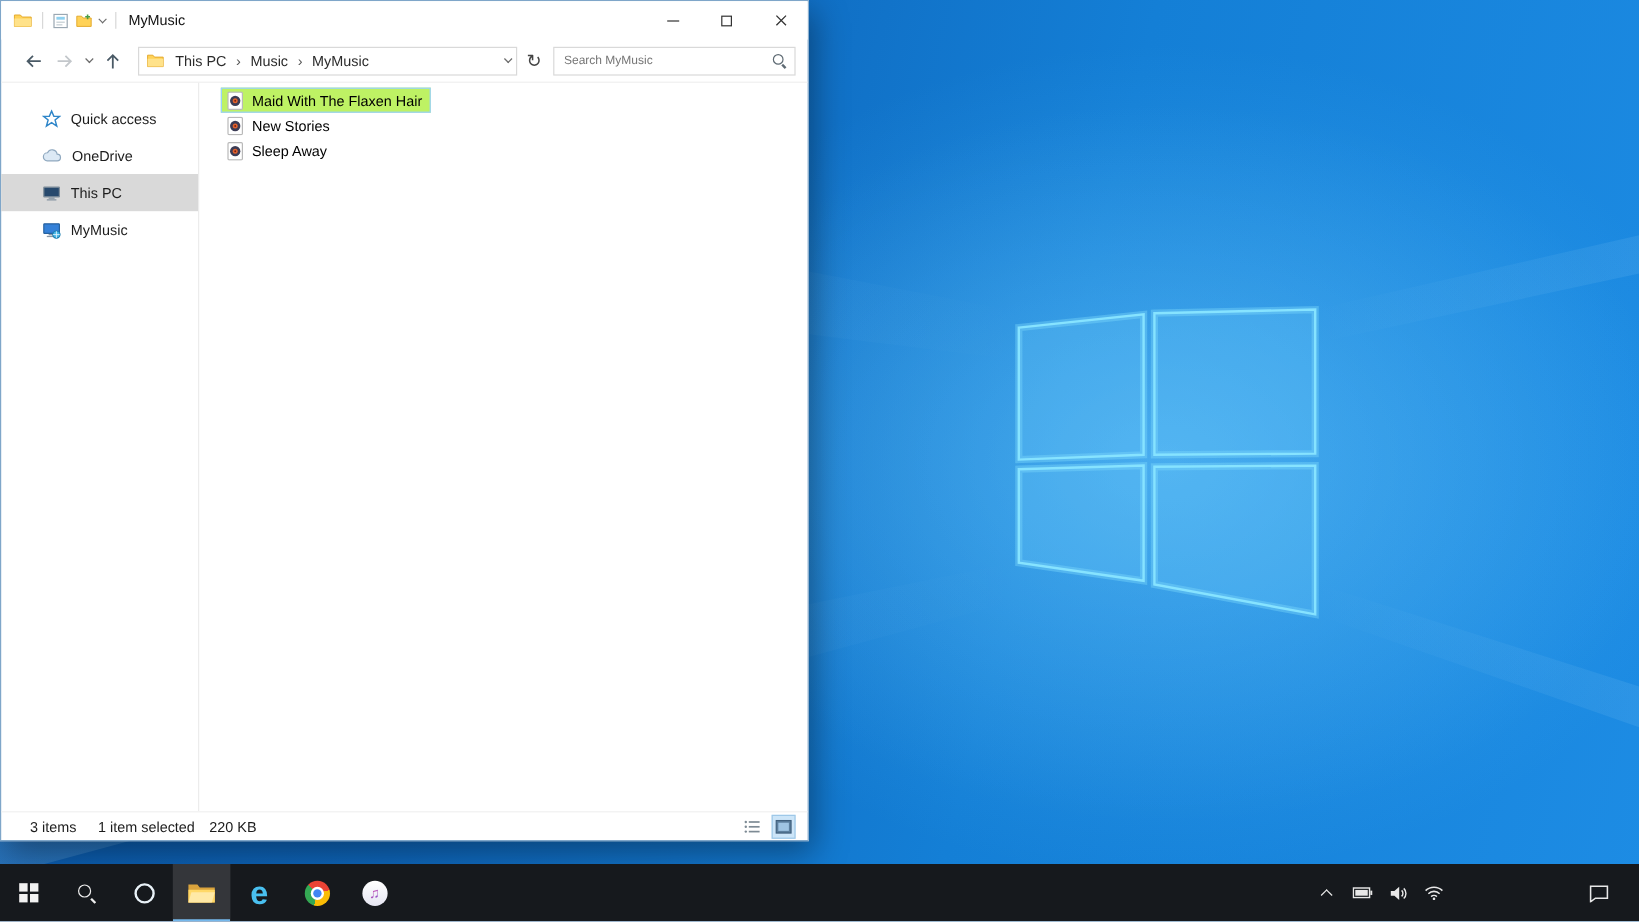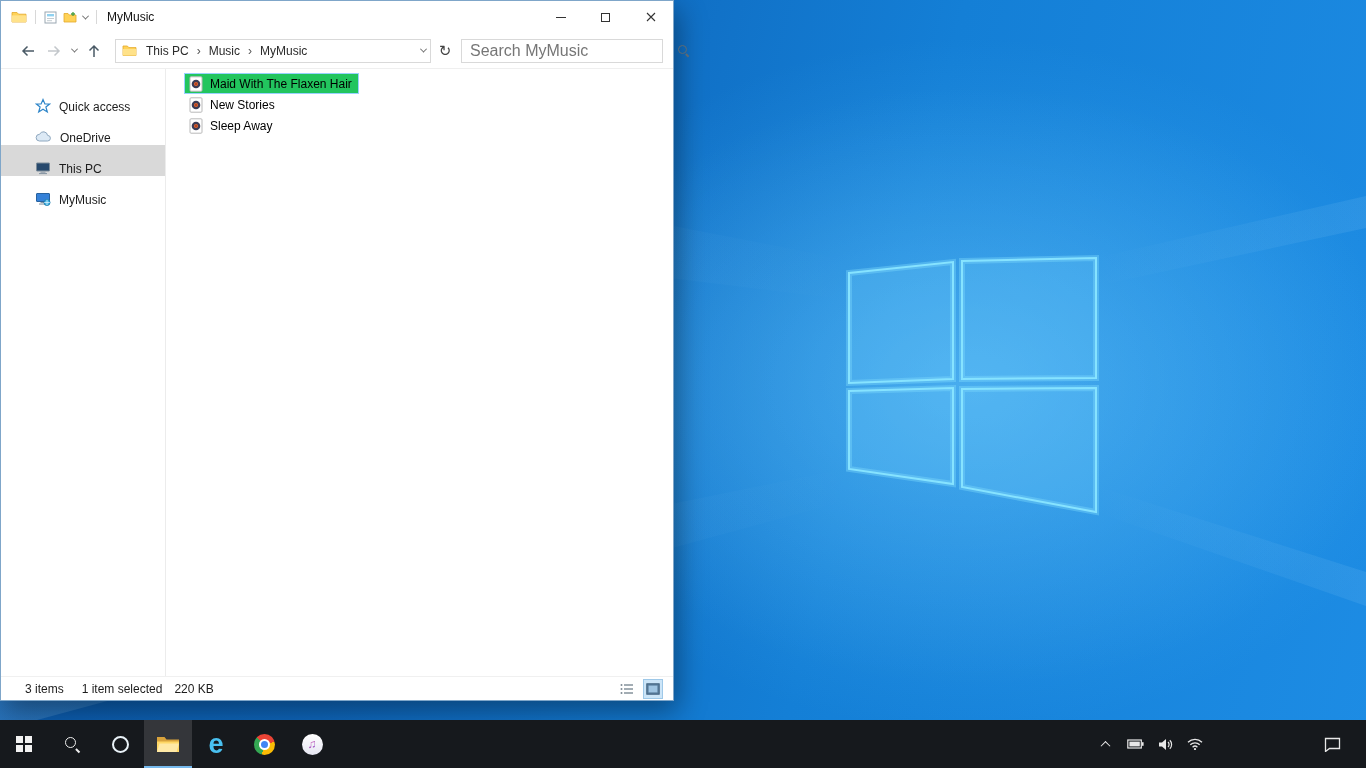--- a/index.html
+++ b/index.html
@@ -45,35 +45,35 @@
   .navrow { height:36px; display:flex; align-items:center; padding-left:14px; border-bottom:1px solid #efefef; }
   .nav-btn { width:26px; height:26px; display:flex; align-items:center; justify-content:center; }
   .chev-down { width:7px; height:7px; border-right:1.4px solid #6b6b6b; border-bottom:1.4px solid #6b6b6b; transform:rotate(45deg) translate(-1px,-1px); }
   .chev-down.small { width:5px; height:5px; }
   .addressbar { margin-left:8px; width:316px; height:24px; border:1px solid #d9d9d9; display:flex; align-items:center; padding:0 4px 0 6px; }
   .crumb { padding:0 4px; color:#2b2b2b; white-space:nowrap; }
   .crumb-sep { color:#555; padding:0 4px; font-size:12px; }
   .addr-spacer { flex:1; }
   .refresh-btn { width:24px; height:24px; margin-left:2px; display:flex; align-items:center; justify-content:center; color:#444; font-size:15px; }
   .searchbox { margin-left:4px; width:202px; height:24px; border:1px solid #d9d9d9; display:flex; align-items:center; padding:0 6px 0 8px; }
-  .searchbox input { border:none; outline:none; flex:1; font-family:inherit; font-size:16px; color:#6d28d9; background:transparent; }
+  .searchbox input { border:none; outline:none; flex:1; font-family:inherit; font-size:10px; color:#6d28d9; background:transparent; }
   .searchbox input::placeholder { color:#767676; }
   .mag-icon { width:13px; height:13px; position:relative; flex:none; }
   .mag-icon::before { content:""; position:absolute; left:1px; top:1px; width:7px; height:7px; border:1.5px solid #5e6a73; border-radius:50%; }
   .mag-icon::after { content:""; position:absolute; left:9px; top:9px; width:4px; height:1.5px; background:#5e6a73; transform:rotate(45deg); transform-origin:left center; }
 
   
   .body { flex:1; display:flex; min-height:0; }
   .sidebar { width:165px; border-right:1px solid #ececec; padding-top:14px; }
-  .side-item { height:31px; display:flex; align-items:flex-end; padding-left:34px; gap:8px; }
+  .side-item { height:31px; display:flex; align-items:center; padding-left:34px; gap:8px; }
   .side-item.selected { background:#d9d9d9; }
   .side-label { color:#1c1c1c; }
   .filelist { flex:1; padding:4px 0 0 18px; }
   .file-row { display:flex; align-items:center; gap:6px; height:21px; width:max-content; padding:0 6px 0 3px; border:1px solid transparent; }
-  .file-row.selected { background:#22c55e; border-color:#99d1ff; }
+  .file-row.selected { background:#bef264; border-color:#99d1ff; }
   .file-label { color:#000; }
 
   
   .statusbar { height:24px; display:flex; align-items:center; padding-left:24px; position:relative; border-top:1px solid #f0f0f0; }
   .status-text { color:#1c1c1c; }
   .status-text + .status-text { margin-left:18px; }
   .view-btns { position:absolute; right:10px; top:0; height:24px; display:flex; align-items:center; gap:6px; }
   .view-btn { width:20px; height:20px; display:flex; align-items:center; justify-content:center; border:1px solid transparent; }
   .view-btn.selected { background:#cce5f8; border-color:#9ec8e8; }
 

